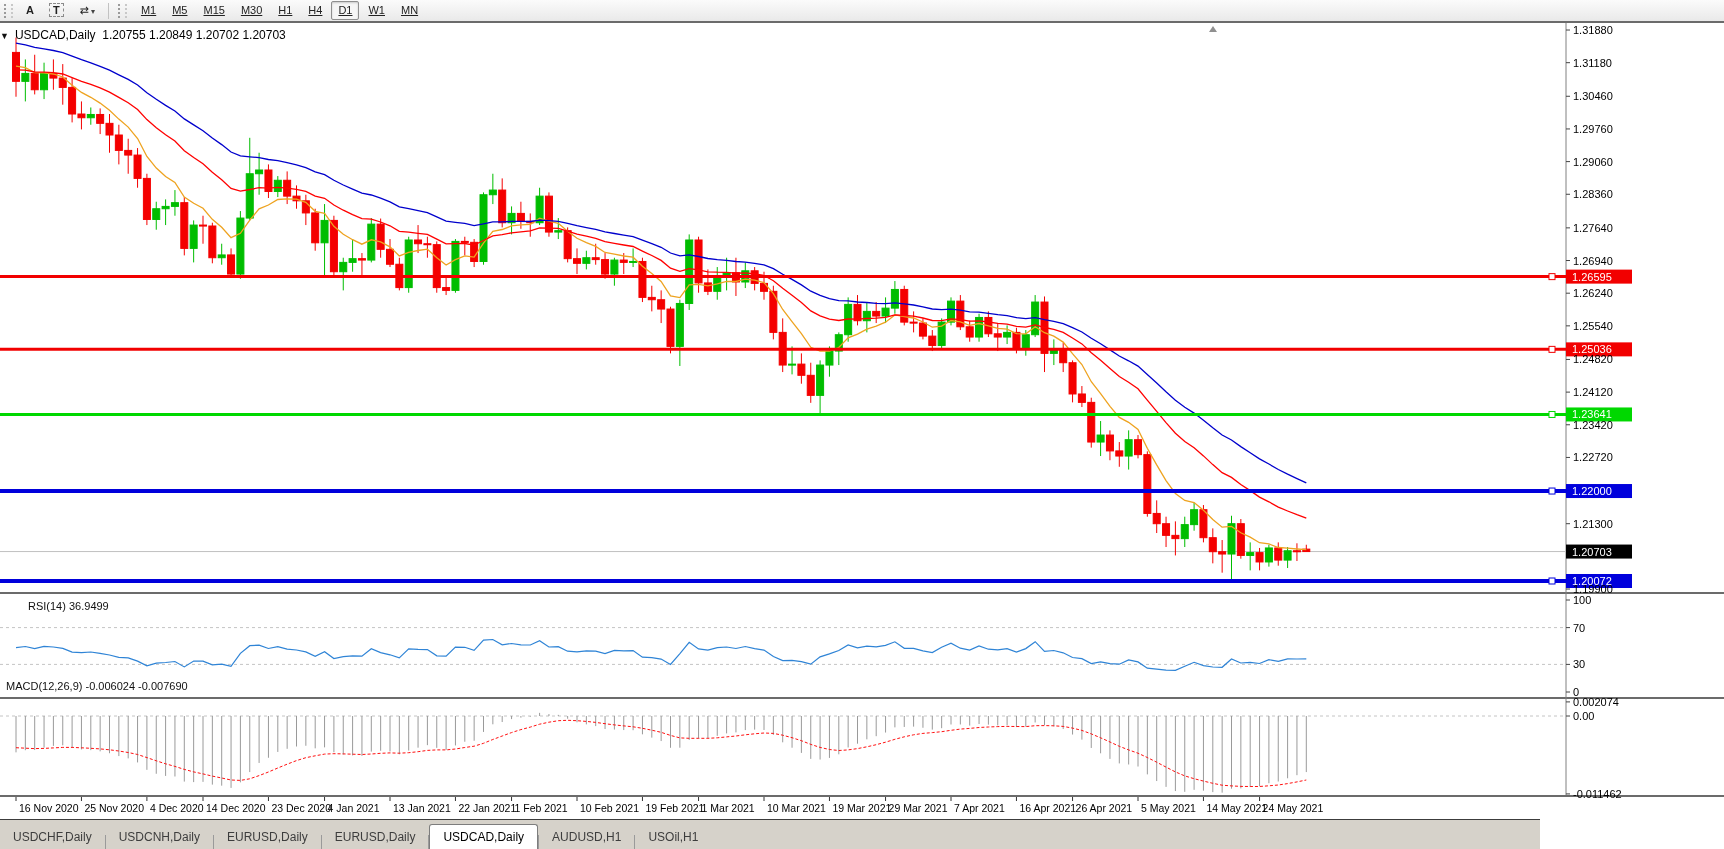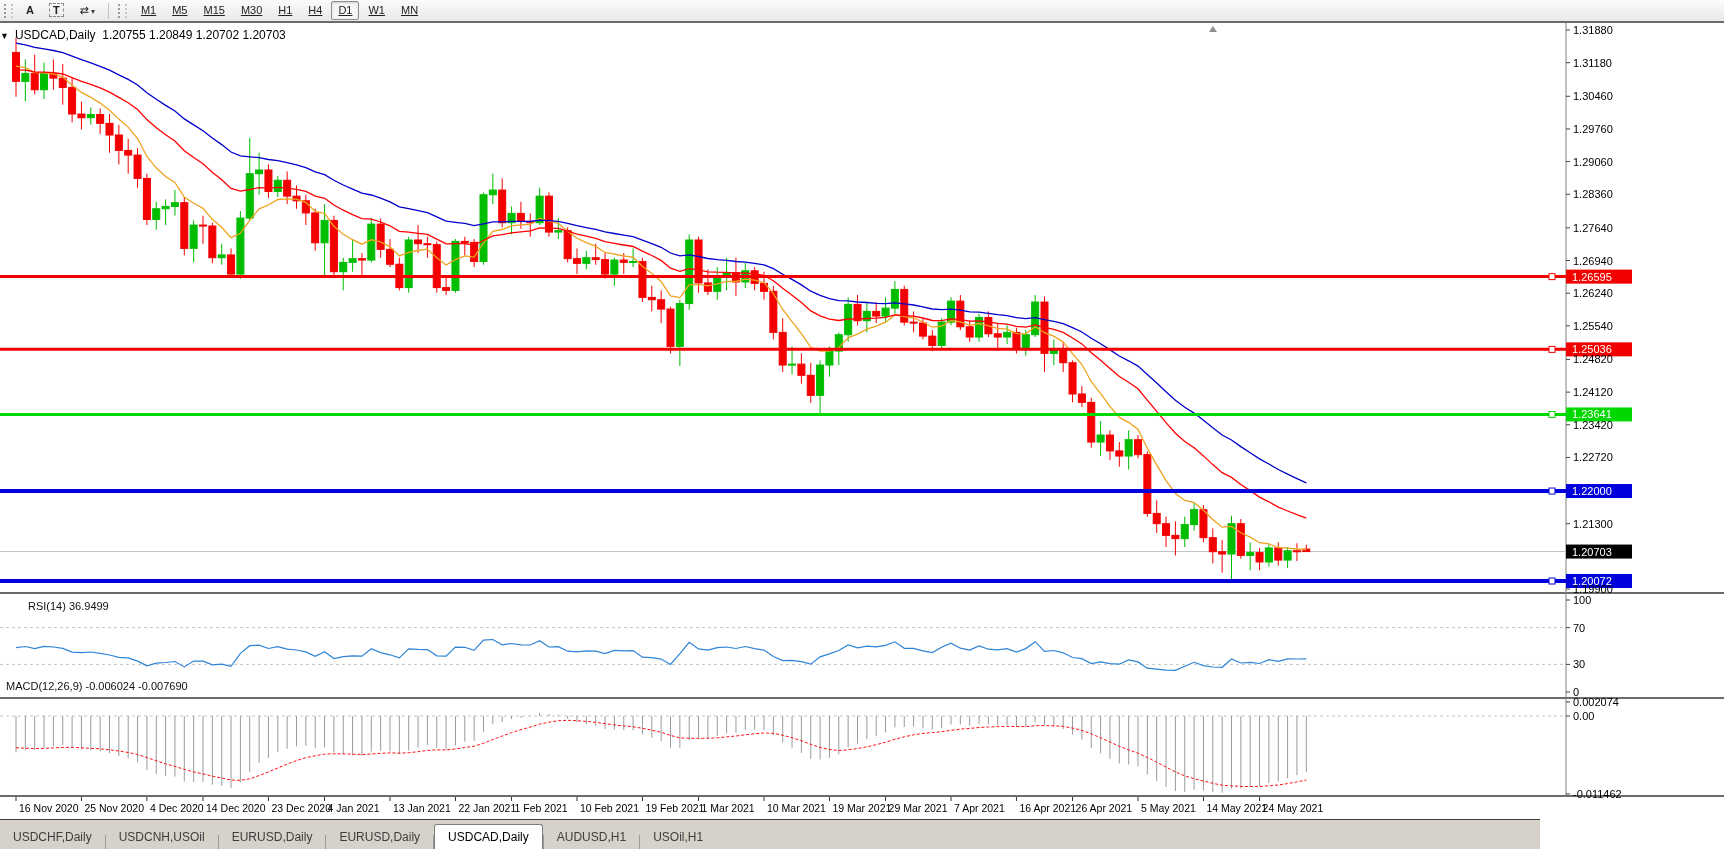--- a/index.html
+++ b/index.html
@@ -612,21 +612,21 @@
     <span>RSI(14)</span>&nbsp;<span>36.9499</span>
   </div>
 
   <div class="panel-label" style="left:6px;top:680px;text-align:right;">
     <span>MACD(12,26,9)</span>&nbsp;<span>-0.006024</span>&nbsp;<span>-0.007690</span>
   </div>
 
   <div class="tabbar" id="tabbar">
       <div class="tab">USDCHF,Daily</div>
       <div class="tabsep"></div>
-      <div class="tab">USDCNH,USOil</div>
+      <div class="tab">USDCNH,Daily</div>
       <div class="tabsep"></div>
       <div class="tab">EURUSD,Daily</div>
       <div class="tabsep"></div>
       <div class="tab">EURUSD,Daily</div>
       <div class="tabsep"></div>
       <div class="tab active">USDCAD,Daily</div>
       <div class="tabsep"></div>
       <div class="tab">AUDUSD,H1</div>
       <div class="tabsep"></div>
       <div class="tab">USOil,H1</div>

